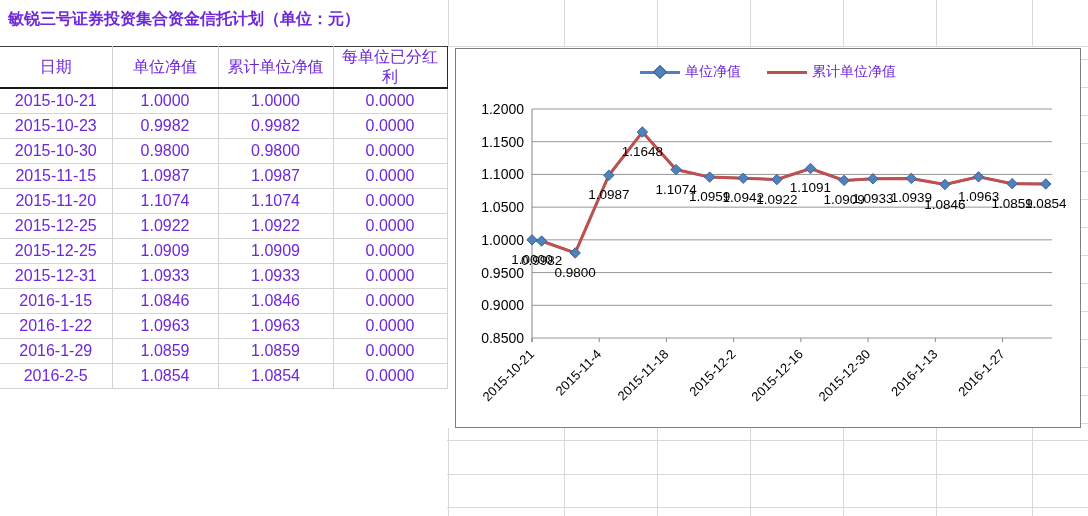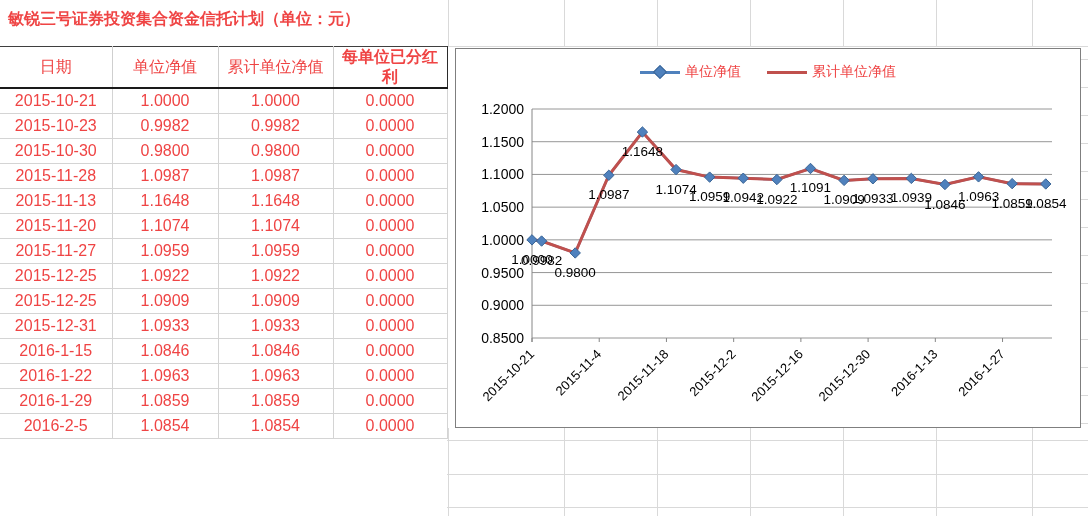--- a/index.html
+++ b/index.html
@@ -1,18 +1,18 @@
 <!DOCTYPE html>
 <html><head>
 <meta charset="utf-8">
 <style>
   html,body{margin:0;padding:0;background:#fff;}
   #screen{
     position:relative;width:1088px;height:516px;background:#ffffff;overflow:hidden;
-    font-family:"Liberation Sans","DejaVu Sans",sans-serif;color:#ef4444;
+    font-family:"Liberation Sans","DejaVu Sans",sans-serif;color:#6d28d9;
   }
   
   .glh,.glv{position:absolute;background:#d9d9d9;z-index:1;}
   .glh{height:1px;}
   .glv{width:1px;}
 
   
   #sheet-title{
     position:absolute;left:8px;top:9px;width:440px;z-index:2;
     font-size:16px;font-weight:bold;white-space:nowrap;
@@ -22,21 +22,21 @@
   #nav-table{
     position:absolute;left:0;top:46px;z-index:2;
     border-collapse:collapse;table-layout:fixed;background:#fff;
     font-size:16px;
   }
   #nav-table thead tr{border-top:1px solid #3f3f3f;border-bottom:2px solid #1a1a1a;}
   #nav-table th{
     font-weight:normal;height:40px;text-align:center;vertical-align:middle;
     border-right:1px solid #cfcfcf;padding:0 1px;line-height:20px;
   }
-  #nav-table th:last-child{border-right:1.5px solid #2b2b2b;font-weight:bold;}
+  #nav-table th:last-child{border-right:1.5px solid #2b2b2b;}
   #nav-table td{
     height:24px;text-align:center;vertical-align:middle;
     border-right:1px solid #d4d4d4;border-bottom:1px solid #d4d4d4;padding:0;
     white-space:nowrap;
   }
 
   
   #chart-area{
     position:absolute;left:455px;top:48px;width:626px;height:380px;z-index:3;
     box-sizing:border-box;border:1px solid #7f7f7f;background:#fff;
@@ -126,41 +126,29 @@
           <td>0.9982</td>
           <td>0.0000</td>
         </tr>
         <tr>
           <td>2015-10-30</td>
           <td>0.9800</td>
           <td>0.9800</td>
           <td>0.0000</td>
         </tr>
         <tr>
-          <td>2015-11-28</td>
+          <td>2015-11-15</td>
           <td>1.0987</td>
           <td>1.0987</td>
-          <td>0.0000</td>
-        </tr>
-        <tr>
-          <td>2015-11-13</td>
-          <td>1.1648</td>
-          <td>1.1648</td>
           <td>0.0000</td>
         </tr>
         <tr>
           <td>2015-11-20</td>
           <td>1.1074</td>
           <td>1.1074</td>
-          <td>0.0000</td>
-        </tr>
-        <tr>
-          <td>2015-11-27</td>
-          <td>1.0959</td>
-          <td>1.0959</td>
           <td>0.0000</td>
         </tr>
         <tr>
           <td>2015-12-25</td>
           <td>1.0922</td>
           <td>1.0922</td>
           <td>0.0000</td>
         </tr>
         <tr>
           <td>2015-12-25</td>

